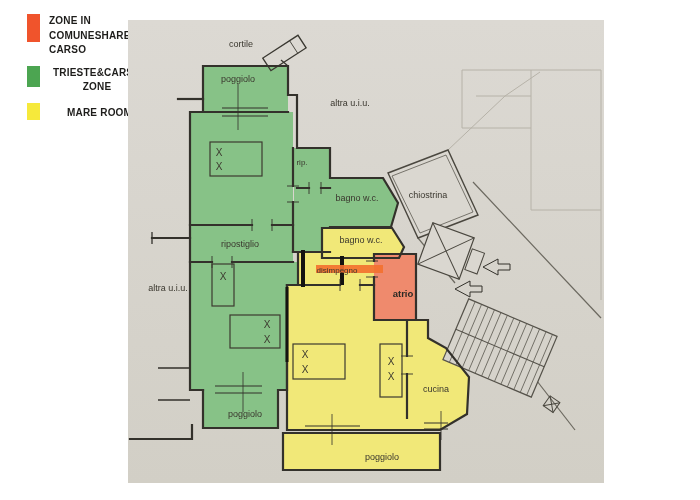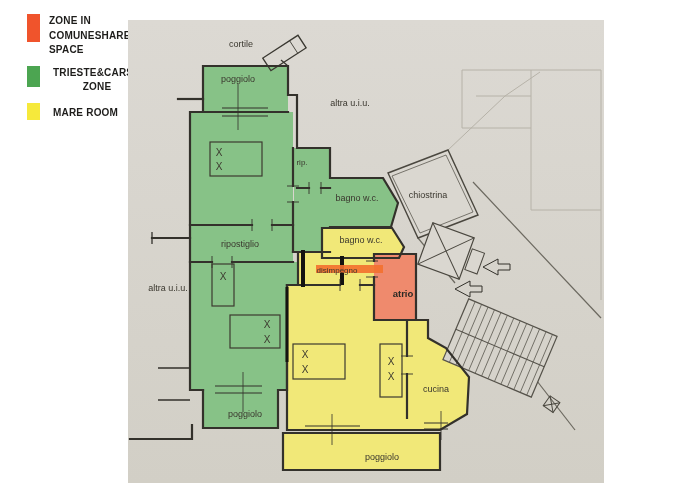--- a/index.html
+++ b/index.html
@@ -23,33 +23,33 @@
 <body>
 
 <div class="page">
 
   <div class="legend">
     <div class="legend-item">
       <div class="swatch sw-0" style="background: rgb(240, 84, 44);"></div>
       <div class="legend-label">
         <div>ZONE IN</div>
         <div>COMUNESHARED</div>
-        <div>SPACE</div>
+        <div>CARSO</div>
       </div>
     </div>
     <div class="legend-item">
       <div class="swatch sw-1" style="background: rgb(76, 165, 81);"></div>
       <div class="legend-label centered" style="margin-left:4px;">
         <div>TRIESTE&amp;CARSO</div>
         <div>ZONE</div>
       </div>
     </div>
     <div class="legend-item">
       <div class="swatch sw-2" style="background: rgb(246, 233, 59);"></div>
-      <div class="legend-label" style="margin-left:4px;margin-top:3px;text-align:center;">
+      <div class="legend-label" style="margin-left:18px;margin-top:3px;text-align:center;">
         <div>MARE ROOM</div>
       </div>
     </div>
   </div>
 
   <svg width="700" height="500" viewBox="0 0 700 500" style="position:absolute;left:0;top:0;">
     <defs>
       <linearGradient id="paperGrad" x1="0" y1="0" x2="0" y2="1">
         <stop offset="0" stop-color="#dcd9d3"></stop>
         <stop offset="1" stop-color="#d2cfc6"></stop>

